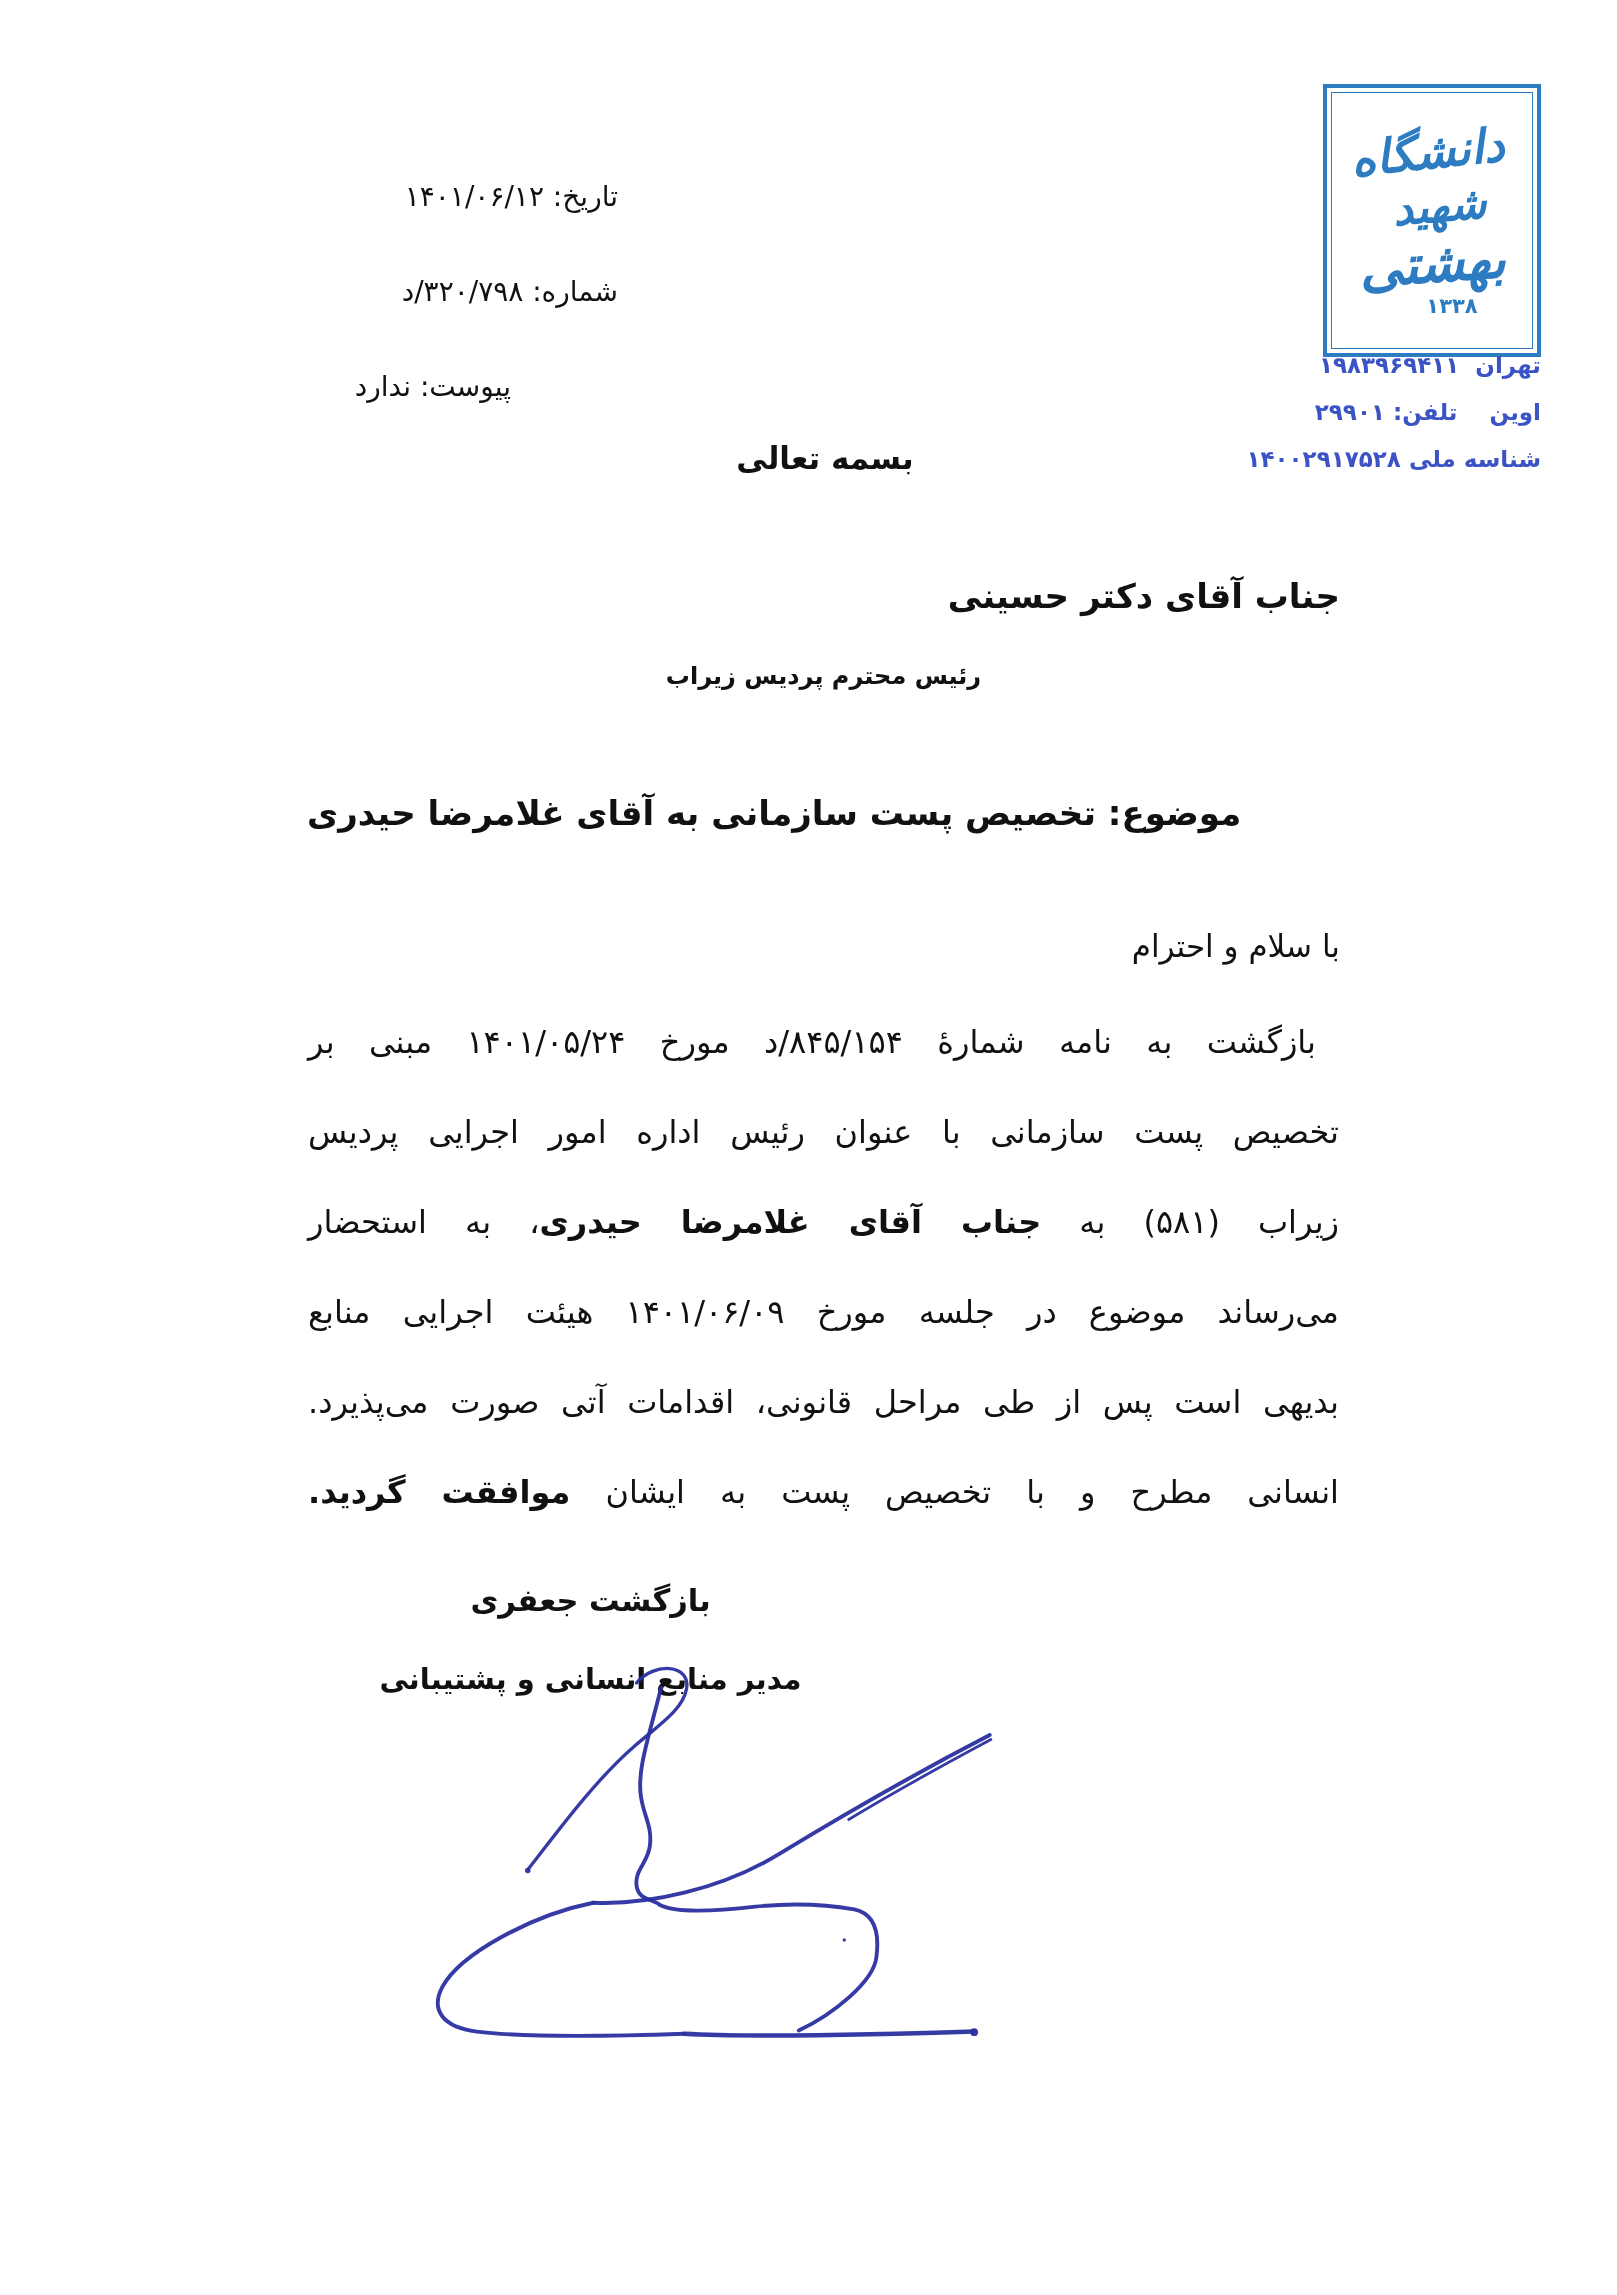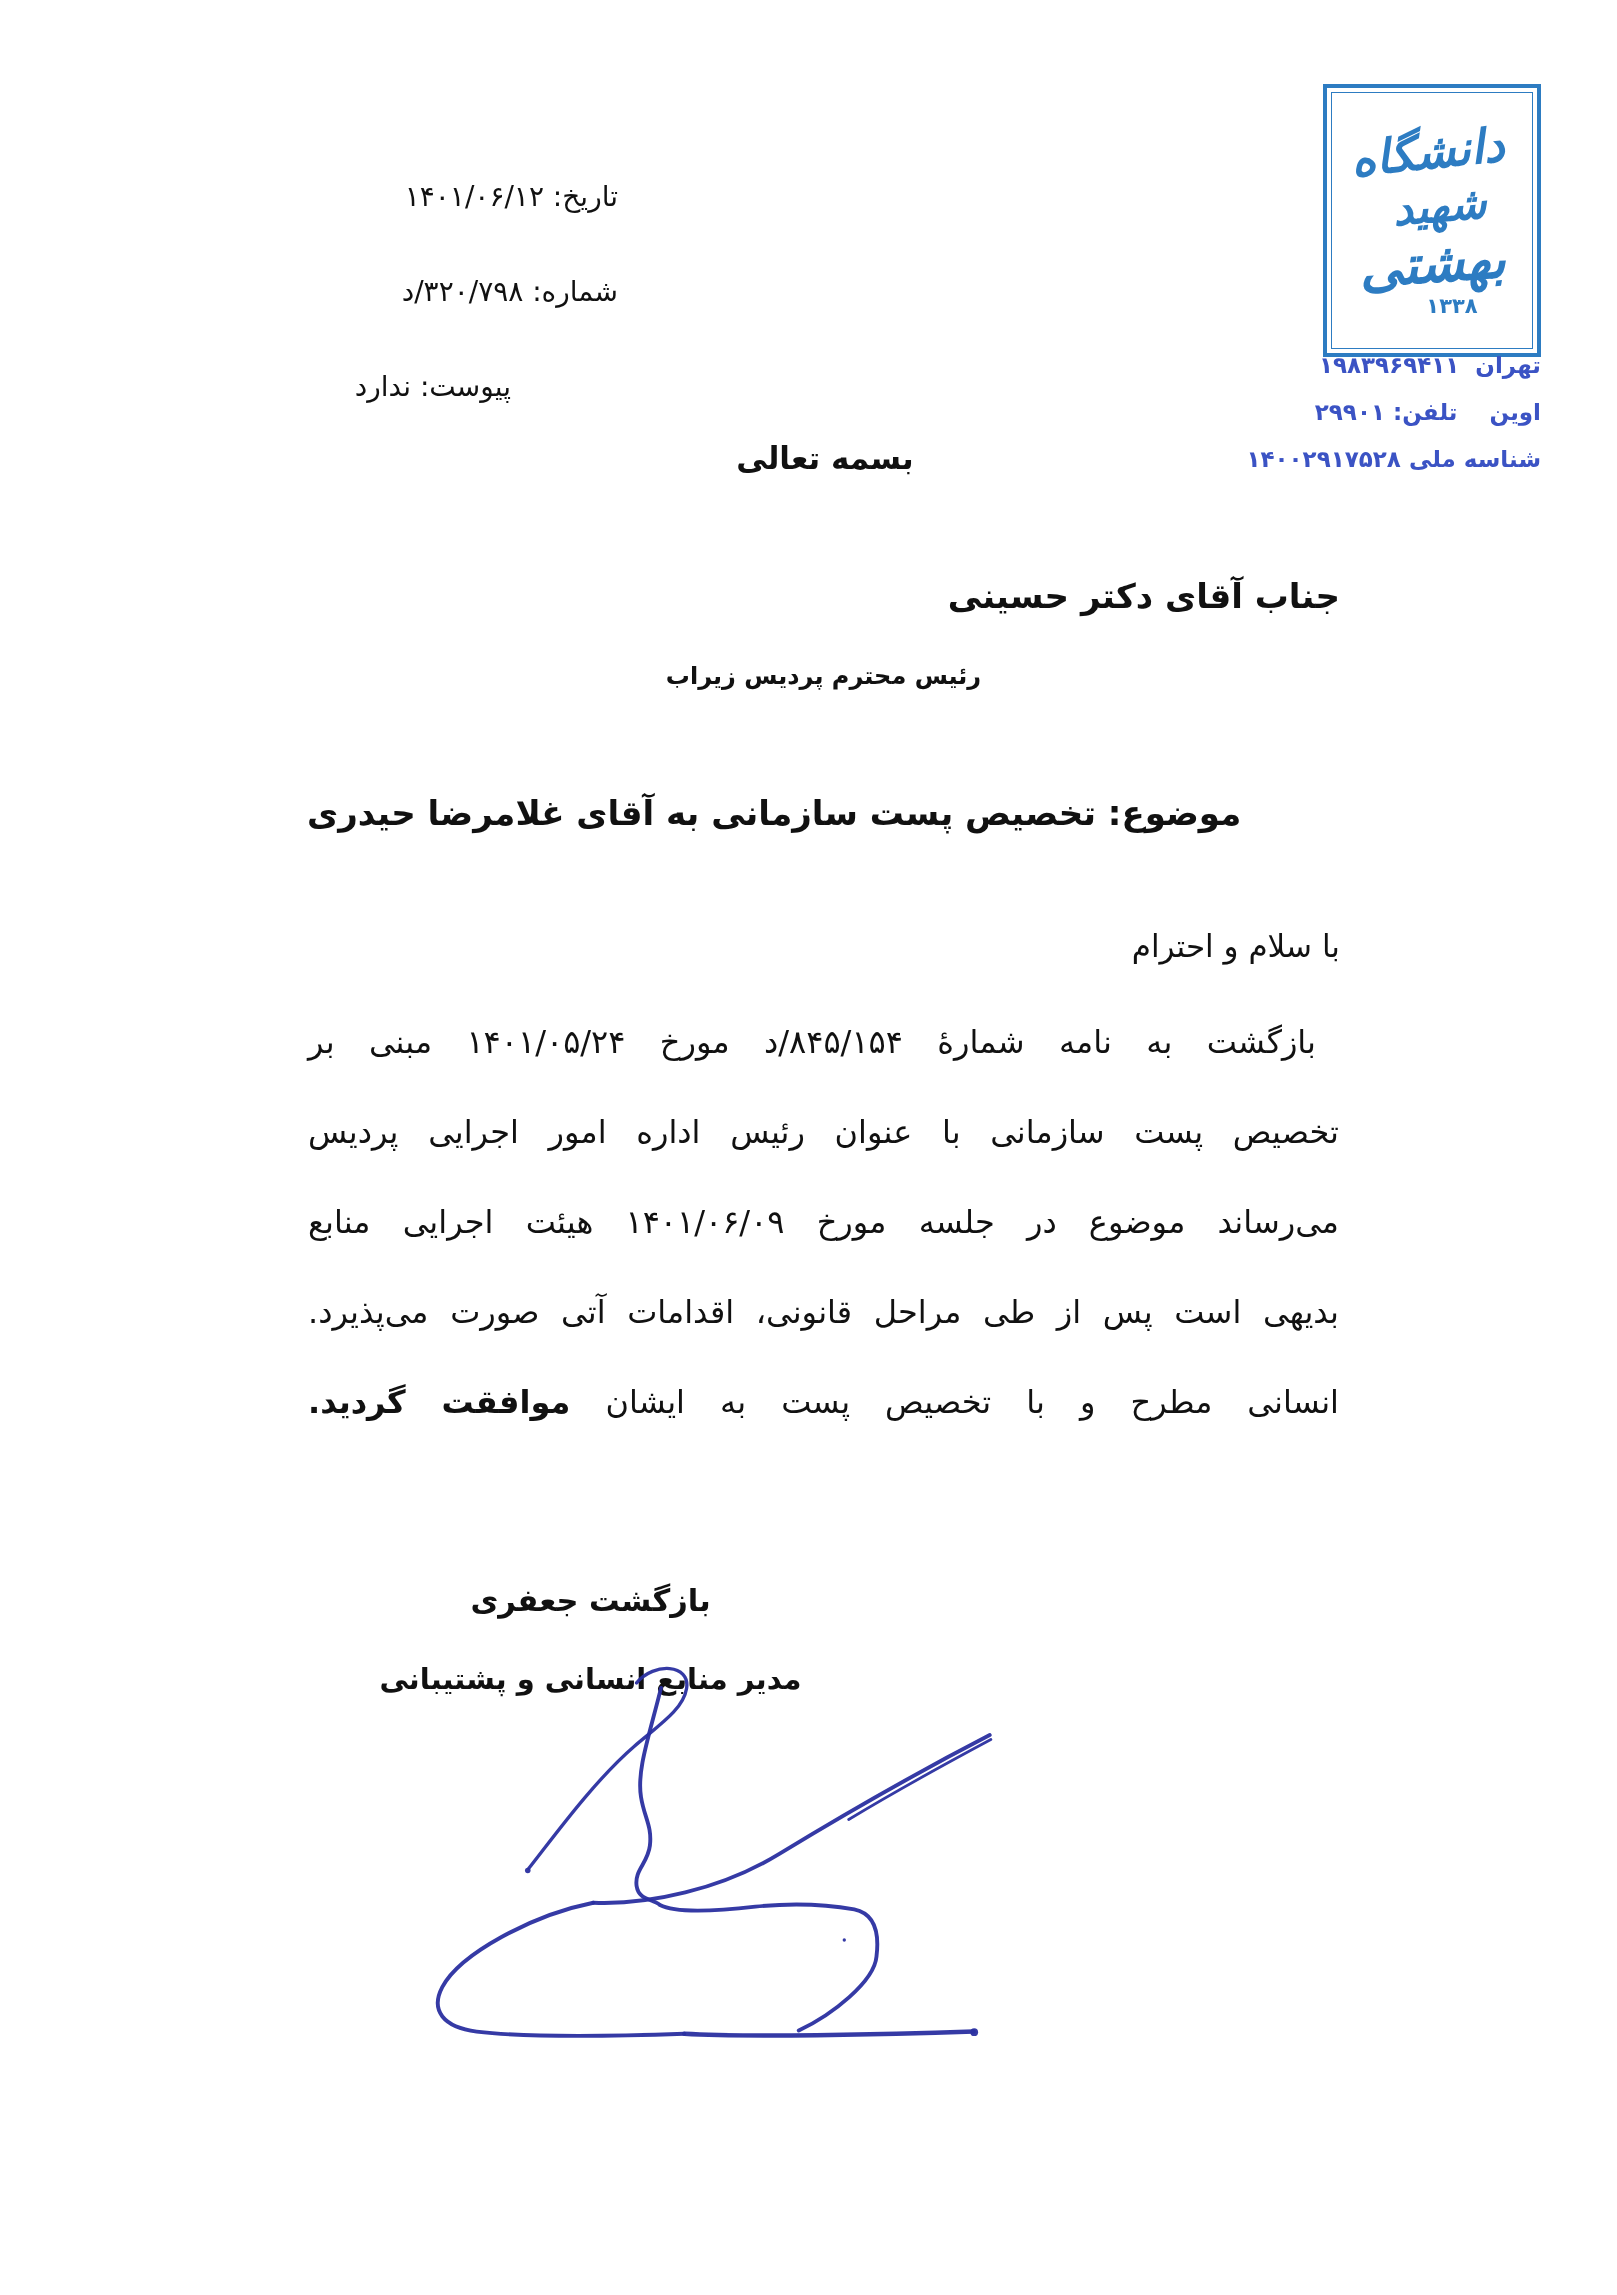--- a/index.html
+++ b/index.html
@@ -113,20 +113,21 @@
   <div class="recipient-name">جناب آقای دکتر حسینی</div>
   <div class="recipient-title">رئیس محترم پردیس زیراب</div>
 
   <div class="subject">موضوع: تخصیص پست سازمانی به آقای غلامرضا حیدری</div>
 
   <div class="greeting">با سلام و احترام</div>
 
   <div class="body-par">
       <div class="body-line indent"><span>بازگشت به نامه شمارۀ ۸۴۵/۱۵۴/د مورخ ۱۴۰۱/۰۵/۲۴ مبنی بر</span></div>
       <div class="body-line"><span>تخصیص پست سازمانی با عنوان رئیس اداره امور اجرایی پردیس</span></div>
+      <div class="body-line"><span>زیراب (۵۸۱) به </span><span class="b">جناب آقای غلامرضا حیدری</span><span>، به استحضار</span></div>
       <div class="body-line"><span>می‌رساند موضوع در جلسه مورخ ۱۴۰۱/۰۶/۰۹ هیئت اجرایی منابع</span></div>
       <div class="body-line"><span>بدیهی است پس از طی مراحل قانونی، اقدامات آتی صورت می‌پذیرد.</span></div>
       <div class="body-line"><span>انسانی مطرح و با تخصیص پست به ایشان </span><span class="b">موافقت گردید.</span></div>
     </div>
 
   <div class="signer">
     <div class="signer-name">بازگشت جعفری</div>
     <div class="signer-title">مدیر منابع انسانی و پشتیبانی</div>
   </div>
 

